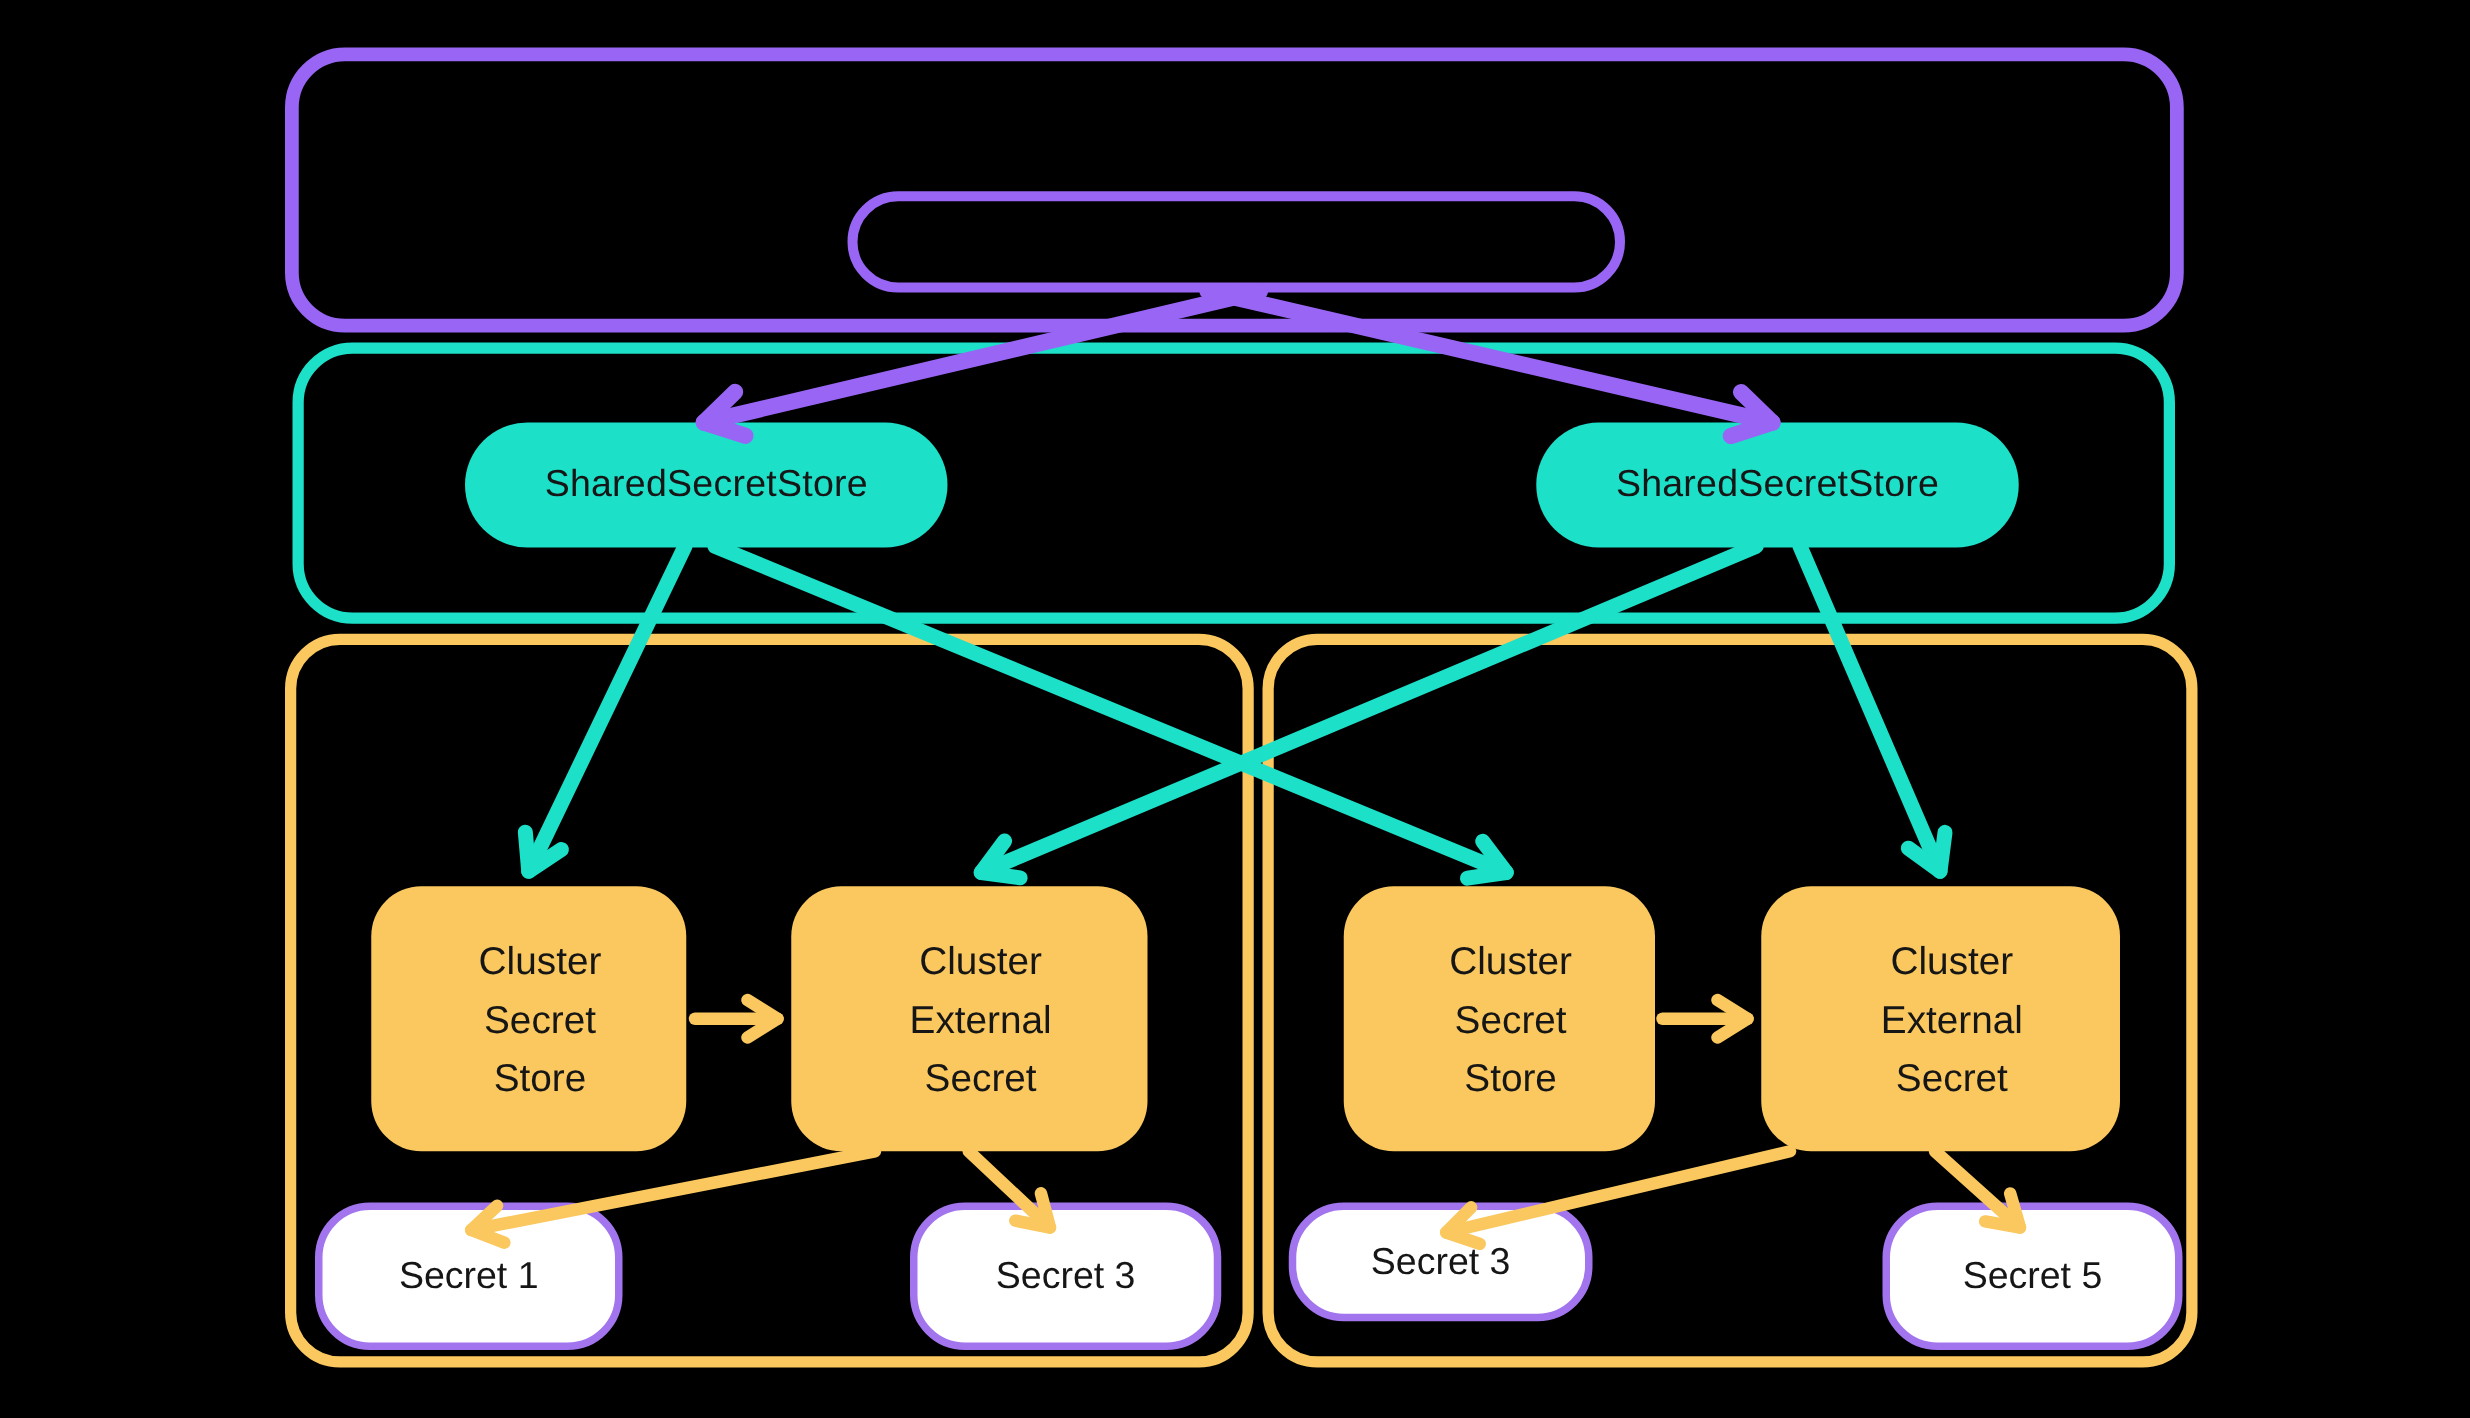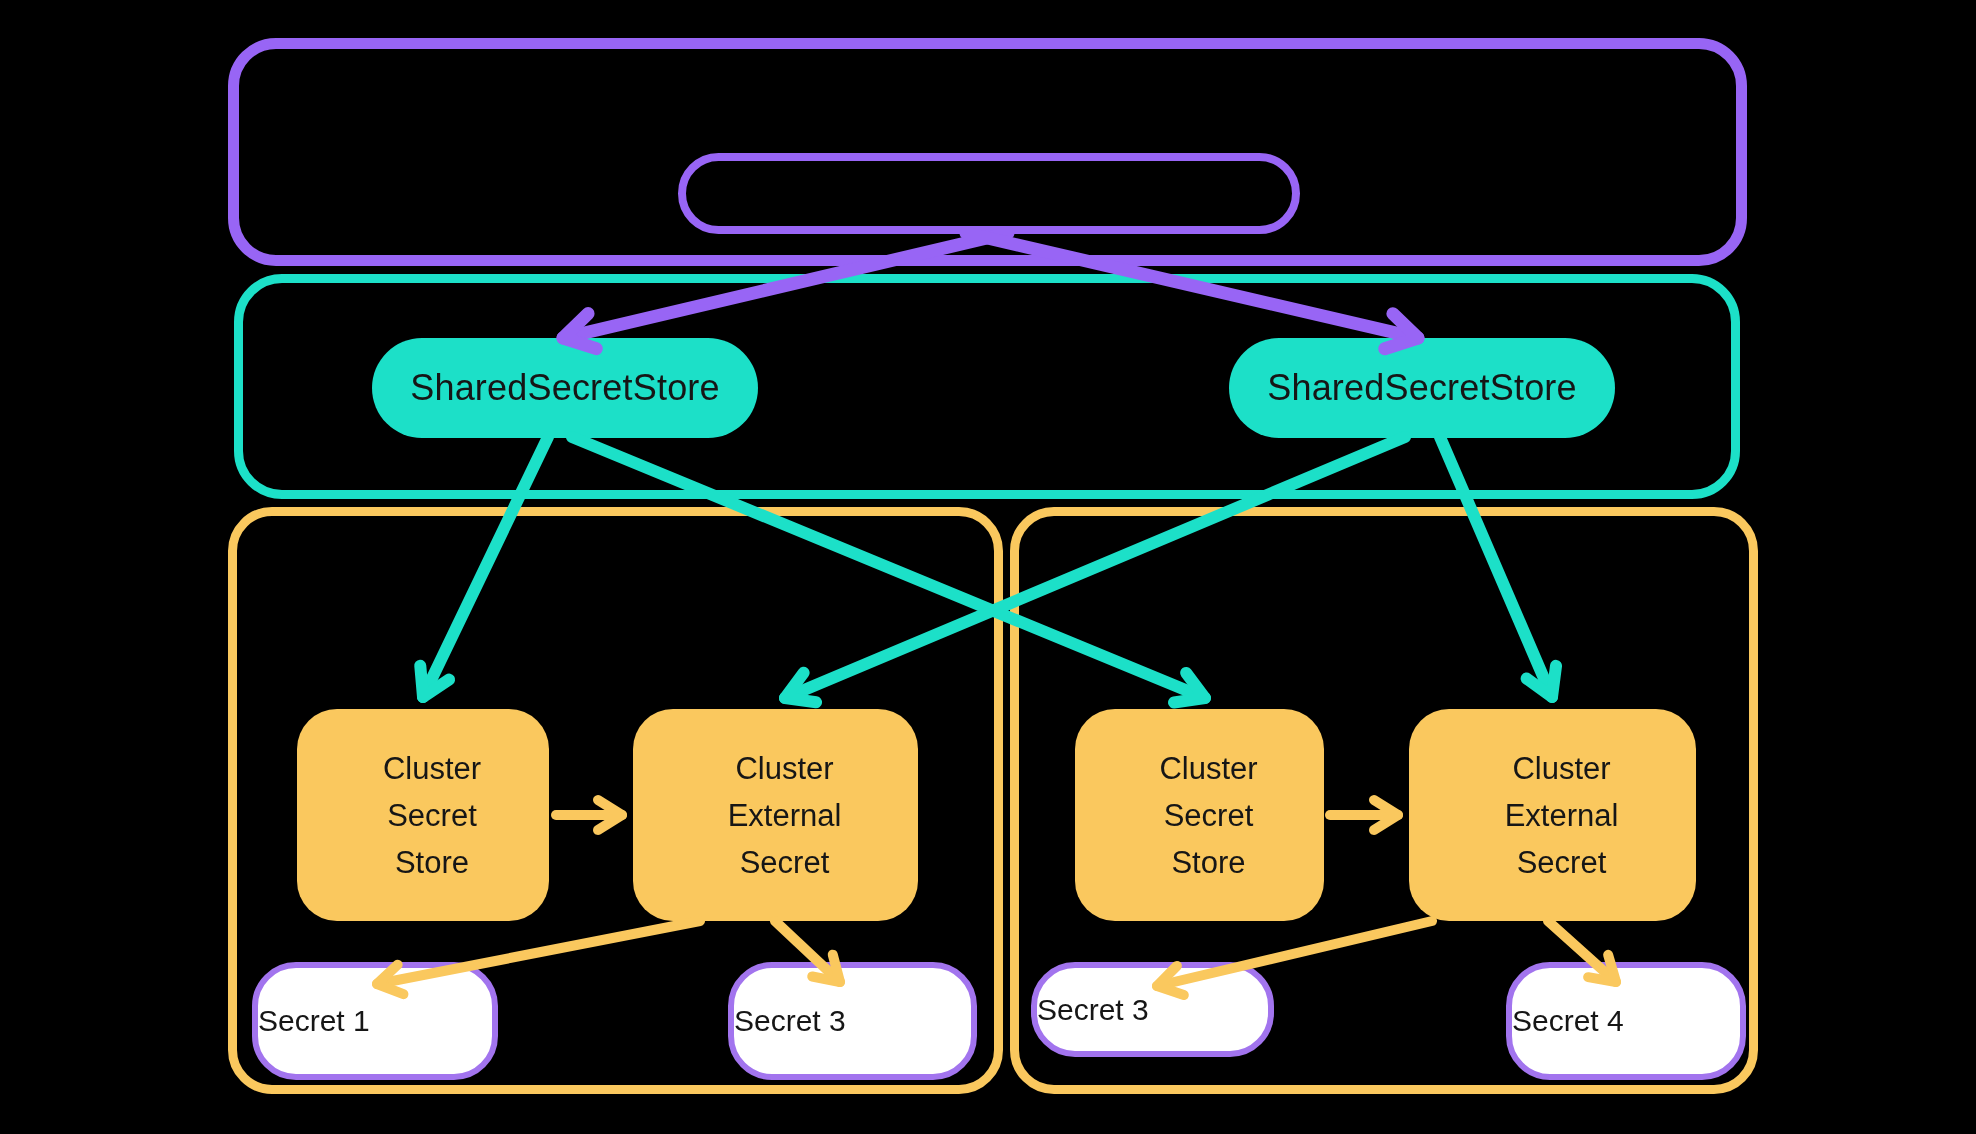--- a/index.html
+++ b/index.html
@@ -13,32 +13,32 @@
   .mgmt-container{border:11px solid var(--purple);border-radius:48px;background:transparent;}
   .mgmt-pill{border:8px solid var(--purple);border-radius:44px;background:transparent;}
   .shared-section{border:9px solid var(--teal);border-radius:48px;background:transparent;}
   .cluster-container{border:9px solid var(--orange);border-radius:44px;background:transparent;}
   
   .teal-pill{
     background:var(--teal);border-radius:50px;
     display:flex;align-items:center;justify-content:center;
   }
   .teal-pill .lbl{
-    font-size:36px;font-weight:500;color:var(--text-dark);letter-spacing:0.2px;
+    font-size:30px;font-weight:500;color:var(--text-dark);letter-spacing:0.2px;
   }
   .orange-box{
     background:var(--orange);border-radius:40px;
     display:flex;flex-direction:column;align-items:center;justify-content:center;padding-left:18px;
   }
   .orange-box .line{
     font-size:31px;line-height:47px;font-weight:500;color:var(--text-dark);text-align:center;
   }
   .secret-pill{
     background:var(--secret-fill);border:6px solid var(--secret-border);border-radius:44px;
-    display:flex;align-items:center;justify-content:flex-start;
+    display:flex;align-items:center;justify-content:center;
   }
   .secret-pill .lbl{
     font-size:30px;font-weight:500;color:var(--text-dark);
   }
   .arrows{left:0;top:0;z-index:10;pointer-events:none;}
 </style>
 </head>
 <body>
 
 <div class="abs mgmt-container" style="left:228px;top:38px;width:1519px;height:228px;"></div>
@@ -89,21 +89,21 @@
   <div class="line">Cluster</div>
   <div class="line">External</div>
   <div class="line">Secret</div>
 </div>
 
 <div class="abs secret-pill" style="left:1031px;top:962px;width:243px;height:95px;">
   <span class="lbl">Secret 3</span>
 </div>
 
 <div class="abs secret-pill" style="left:1506px;top:962px;width:240px;height:118px;">
-  <span class="lbl">Secret 4</span>
+  <span class="lbl">Secret 5</span>
 </div>
 
 <svg class="abs arrows" width="1976" height="1134" viewBox="0 0 1976 1134">
   <defs>
     <marker id="head-purple" orient="auto" markerUnits="userSpaceOnUse" viewBox="-40 -40 80 80" markerWidth="80" markerHeight="80" refX="0" refY="0">
       <path d="M-30,-18 L0,0 L-30,18" fill="none" stroke-width="13" stroke-linecap="round" stroke-linejoin="round" stroke="#9865F5"></path>
     </marker>
     <marker id="head-teal" orient="auto" markerUnits="userSpaceOnUse" viewBox="-40 -40 80 80" markerWidth="80" markerHeight="80" refX="0" refY="0">
       <path d="M-27,-16 L0,0 L-27,16" fill="none" stroke-width="12" stroke-linecap="round" stroke-linejoin="round" stroke="#1CE0C8"></path>
     </marker>

